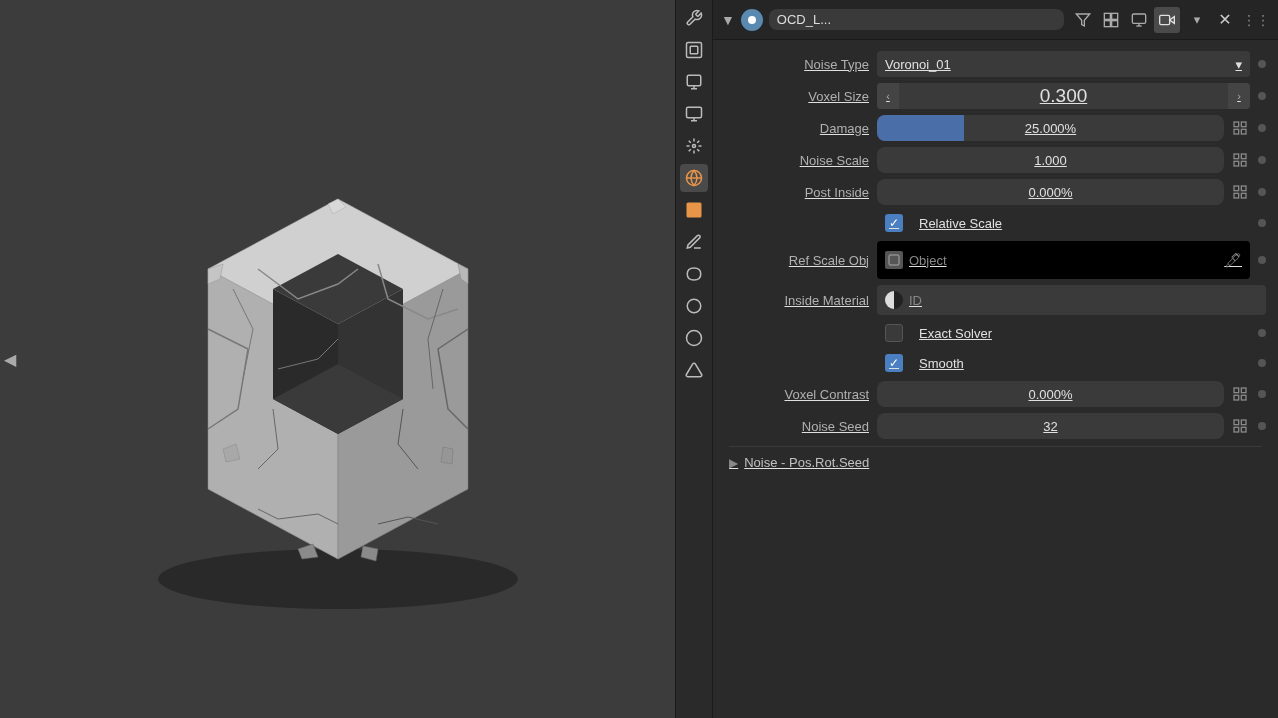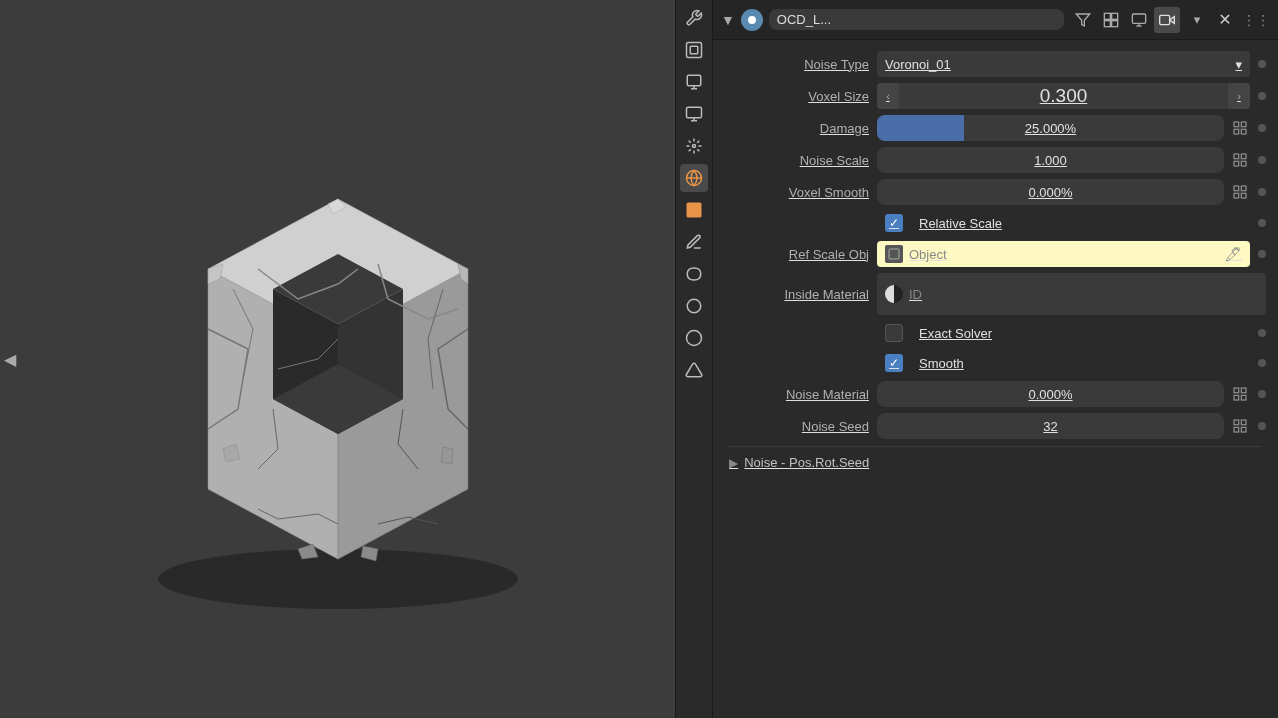--- a/index.html
+++ b/index.html
@@ -347,23 +347,23 @@
 
     .checkbox-label {
       color: #e0e0e0;
       font-size: 13px;
       margin-left: 8px;
     }
 
     
     .prop-obj-selector {
       flex: 1;
-      background: #fef9c3;
+      background: #000000;
       border-radius: 4px;
-      height: 26px;
+      height: 38px;
       display: flex;
       align-items: center;
       gap: 6px;
       padding: 0 8px;
       cursor: pointer;
     }
 
     .obj-icon {
       width: 18px;
       height: 18px;
@@ -384,21 +384,21 @@
     .eyedropper-icon {
       color: #888;
       font-size: 14px;
     }
 
     
     .prop-material {
       flex: 1;
       background: #3a3a3a;
       border-radius: 4px;
-      height: 42px;
+      height: 30px;
       display: flex;
       align-items: center;
       gap: 6px;
       padding: 6px 8px;
       cursor: pointer;
     }
 
     .material-icon {
       width: 18px;
       height: 18px;
@@ -678,21 +678,21 @@
             <rect x="14" y="3" width="7" height="7"></rect>
             <rect x="3" y="14" width="7" height="7"></rect>
             <rect x="14" y="14" width="7" height="7"></rect>
           </svg>
         </div>
       </div>
       <div class="prop-dot"></div>
     </div>
 
     <div class="prop-row">
-      <div class="prop-label">Voxel Smooth</div>
+      <div class="prop-label">Post Inside</div>
       <div class="prop-control">
         <div class="prop-number">
           <span>0.000%</span>
         </div>
         <div class="adjust-icon">
           <svg width="16" height="16" viewBox="0 0 24 24" fill="none" stroke="#888" stroke-width="2">
             <rect x="3" y="3" width="7" height="7"></rect>
             <rect x="14" y="3" width="7" height="7"></rect>
             <rect x="3" y="14" width="7" height="7"></rect>
             <rect x="14" y="14" width="7" height="7"></rect>
@@ -743,21 +743,21 @@
     </div>
 
     <div class="checkbox-row">
       <div class="checkbox-spacer"></div>
       <div class="prop-checkbox">✓</div>
       <div class="checkbox-label">Smooth</div>
       <div class="prop-dot"></div>
     </div>
 
     <div class="prop-row">
-      <div class="prop-label">Noise Material</div>
+      <div class="prop-label">Voxel Contrast</div>
       <div class="prop-control">
         <div class="prop-number">
           <span>0.000%</span>
         </div>
         <div class="adjust-icon">
           <svg width="16" height="16" viewBox="0 0 24 24" fill="none" stroke="#888" stroke-width="2">
             <rect x="3" y="3" width="7" height="7"></rect>
             <rect x="14" y="3" width="7" height="7"></rect>
             <rect x="3" y="14" width="7" height="7"></rect>
             <rect x="14" y="14" width="7" height="7"></rect>

